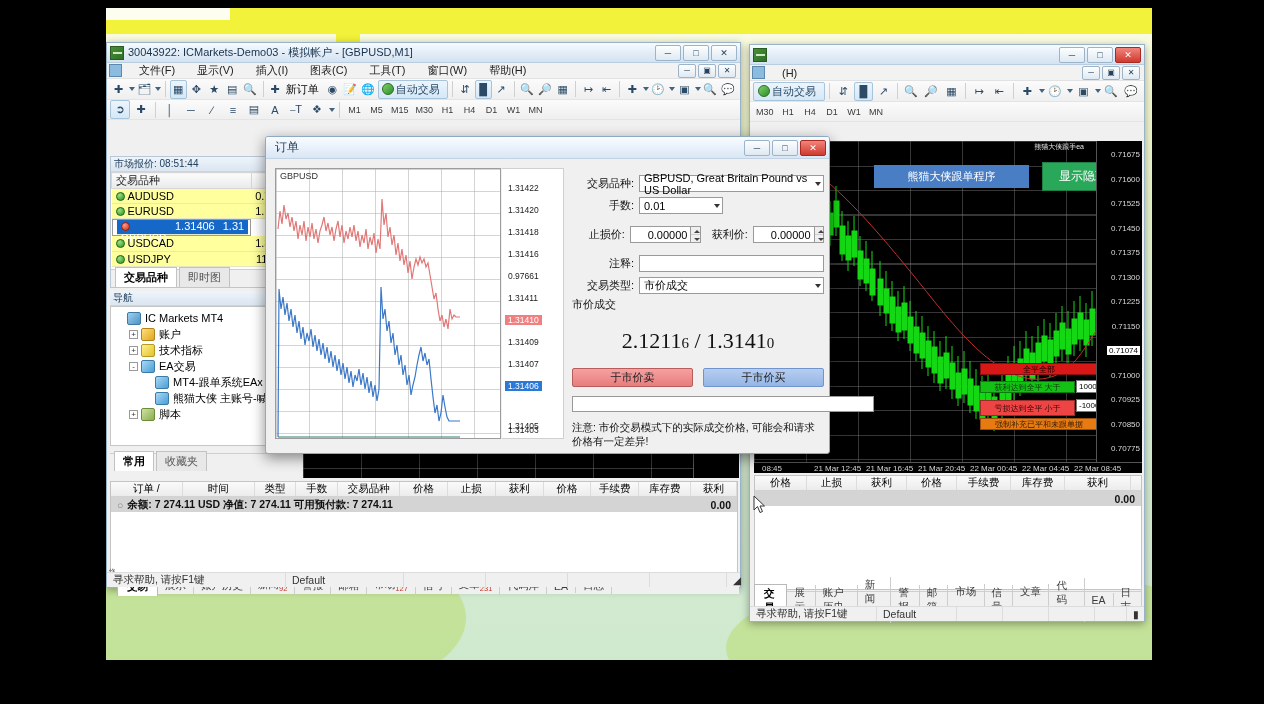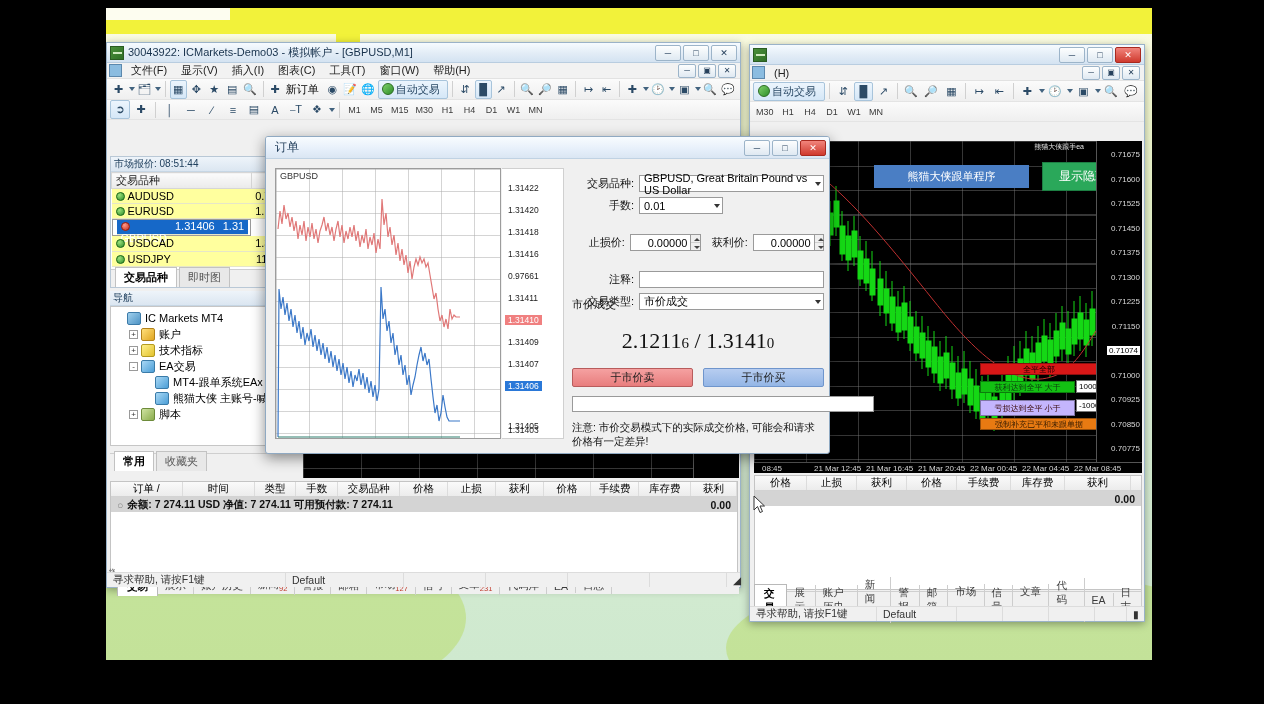--- a/index.html
+++ b/index.html
@@ -29,21 +29,21 @@
              display:inline-block; position:relative;}
   .win-icon::after{content:"";position:absolute;left:2px;top:5px;width:9px;height:2px;background:#cfe9c0;}
   .wbtns{ margin-left:auto; display:flex; gap:2px; }
   .wbtn{ width:26px;height:16px;border:1px solid #9cb4c9;background:linear-gradient(180deg,#fdfefe,#dfe9f2);
          display:flex;align-items:center;justify-content:center;font-size:9px;color:#27415c;border-radius:2px;}
   .wbtn.close{ background:linear-gradient(180deg,#f1847c,#cf3a2e); border-color:#a8291f; color:#fff;}
   .wbtn.sm{ width:18px;height:14px;font-size:8px;}
 
   .menubar{ height:16px; display:flex; align-items:center; gap:0; padding:0 2px;
             background:#f2f2f2; border-bottom:1px solid #e2e2e2;}
-  .menubar .mi{ font-size:11px; padding:1px 7px; color:#222; }
+  .menubar .mi{ font-size:11px; padding:1px 7px; color:#222;margin-left:8px; }
   .menubar .mico{width:13px;height:13px;margin-right:2px;background:#8bbce0;border:1px solid #5c88ad;}
 
   .toolbar{ height:21px; display:flex; align-items:center; gap:1px; padding:1px 3px;
             background:linear-gradient(180deg,#fbfbfb,#efefef); border-bottom:1px solid #e4e4e4;}
   .toolbar2{ height:20px; }
   .tbtn{ width:20px;height:19px;display:flex;align-items:center;justify-content:center;
          border:1px solid transparent;border-radius:2px;font-size:11px;color:#2b4a66;}
   .tbtn.act{ border-color:#a8c4db; background:linear-gradient(180deg,#ecf5fd,#d5e7f7); }
   .tsep{ width:1px;height:16px;background:#d0d0d0;margin:0 3px; }
   .tlabel{ font-size:11px; padding:0 4px 0 2px; white-space:nowrap;}
@@ -292,21 +292,21 @@
           </g>
           <path d="M0 30 C40 60 80 110 120 160 C160 210 200 250 240 235 C260 228 272 205 282 190" fill="none" stroke="#c03030" stroke-width="1"></path>
         </svg>
 
         <div class="banner" style="left:120px;top:24px;width:155px;height:23px;background:#4a7ec4;">熊猫大侠跟单程序</div>
         <div class="banner" style="left:288px;top:21px;width:82px;height:29px;background:#2aa85a;border:1px solid #1d7f43;font-size:12px;">显示隐藏</div>
 
         <div class="ea-btn" style="left:226px;top:222px;width:118px;height:12px;background:#d81717;color:#200;">全平全部</div>
         <div class="ea-btn" style="left:226px;top:240px;width:95px;height:12px;background:#13c013;color:#0d3a0d;">获利达到全平 大于</div>
         <div class="ea-inp" style="left:322px;top:239px;width:46px;height:13px;">100000</div>
-        <div class="ea-btn" style="left:226px;top:259px;width:95px;height:16px;background:#c4b5fd;color:#3a0a0a;">亏损达到全平 小于</div>
+        <div class="ea-btn" style="left:226px;top:259px;width:95px;height:16px;background:#ef4444;color:#3a0a0a;">亏损达到全平 小于</div>
         <div class="ea-inp" style="left:322px;top:258px;width:46px;height:13px;">-100000</div>
         <div class="ea-btn" style="left:226px;top:277px;width:118px;height:12px;background:#e87a12;color:#321a00;">强制补充已平和未跟单据</div>
 
         <div class="price-axis" id="sec-pa">
             <div class="pa-lbl" style="top: 9px;">0.71675</div>
             <div class="pa-lbl" style="top: 33.5px;">0.71600</div>
             <div class="pa-lbl" style="top: 58px;">0.71525</div>
             <div class="pa-lbl" style="top: 82.5px;">0.71450</div>
             <div class="pa-lbl" style="top: 107px;">0.71375</div>
             <div class="pa-lbl" style="top: 131.5px;">0.71300</div>
@@ -691,21 +691,21 @@
             <span class="arr"></span>
           </span>
         </div>
         <div style="display:flex;align-items:center;margin-bottom:5px;">
           <span class="frm-lbl" style="width:58px;margin-right:5px;">止损价:</span>
           <span class="inp" style="width:72px;">0.00000</span>
           <span class="spin">
               <i></i>
               <i></i>
             </span>
-          <span class="frm-lbl" style="width:50px;margin:16px 5px;">获利价:</span>
+          <span class="frm-lbl" style="width:50px;margin:8px 5px;">获利价:</span>
           <span class="inp" style="width:72px;">0.00000</span>
           <span class="spin">
               <i></i>
               <i></i>
             </span>
         </div>
         <div style="display:flex;align-items:center;margin-bottom:5px;">
           <span class="frm-lbl" style="width:58px;margin-right:5px;">注释:</span>
           <span class="inp" style="flex:1;"></span>
         </div>

